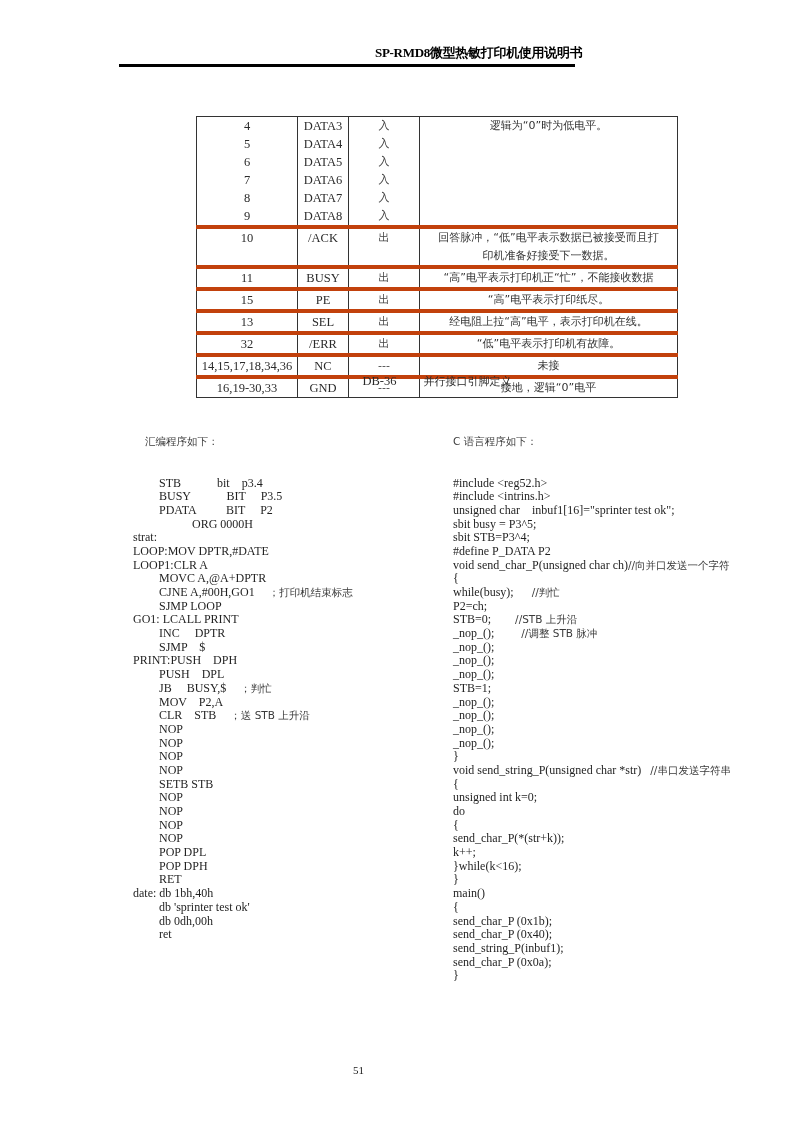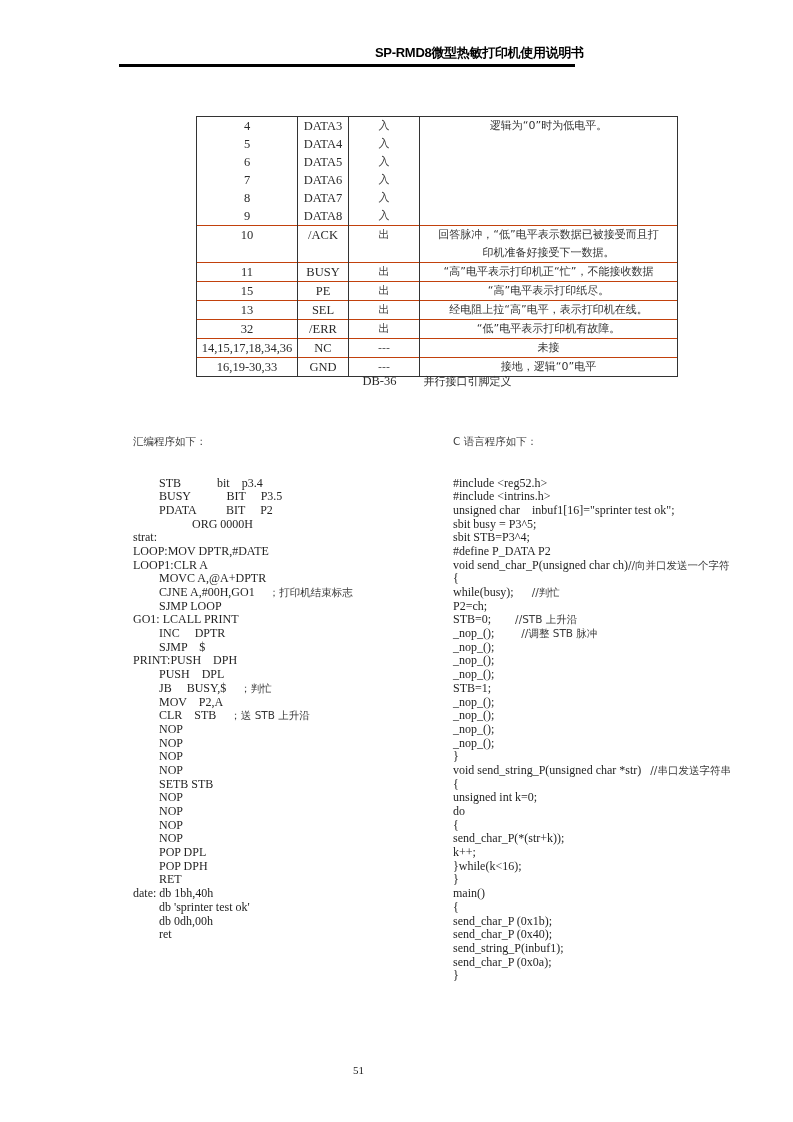--- a/index.html
+++ b/index.html
@@ -2,27 +2,27 @@
 <html><head>
 <meta charset="utf-8">
 <style>
   html, body { margin: 0; padding: 0; background: #ffffff; }
   body { width: 793px; height: 1122px; position: relative; overflow: hidden; color: #1a1a1a; font-family: "Liberation Serif", "DejaVu Serif", serif; }
 
   .header { position: absolute; left: 119px; top: 30px; width: 456px; height: 36px; }
   .brand { position: absolute; left: 0; top: 2px; font-family: "Liberation Sans", "DejaVu Sans", sans-serif; font-weight: bold; font-size: 28px; color: #000; letter-spacing: 0.5px; white-space: nowrap; }
   .brand sup { font-size: 17px; vertical-align: 10px; margin-left: 1px; }
   .brand .cn { font-family: "DejaVu Sans", sans-serif; font-weight: bold; font-size: 25px; letter-spacing: 1px; }
-  .doc-title { position: absolute; left: 256px; top: 14px; font-family: Liberation Sans, sans-serif; font-weight: bold; font-size: 13px; color: #000; white-space: nowrap; letter-spacing: -0.3px; }
+  .doc-title { position: absolute; left: 256px; top: 14px; font-family: Liberation Serif, serif; font-weight: bold; font-size: 13px; color: #000; white-space: nowrap; letter-spacing: -0.3px; }
   .header-rule { position: absolute; left: 119px; top: 64px; width: 456px; height: 3px; background: #000; }
 
   table.pins { position: absolute; left: 196px; top: 116px; width: 482px; border-collapse: collapse; font-size: 12.5px; color: #2b2b2b; }
   table.pins td { border-left: 1px solid #333; border-right: 1px solid #333; text-align: center; padding: 0 4px; height: 18px; line-height: 18px; vertical-align: top; }
   table.pins { border: 1.5px solid #333; }
-  table.pins tr.sep td { border-top: 1px solid #c2410c; }
+  table.pins tr.sep td { border-top: 4px solid #c2410c; }
   table.pins td.c-pin { width: 92px; }
   table.pins td.c-sig { width: 42px; text-align: center; }
   table.pins td.c-dir { width: 62px; font-family: "DejaVu Sans", sans-serif; font-size: 11px; color: #444; }
   table.pins td.c-desc { font-family: "DejaVu Sans", sans-serif; font-size: 11px; color: #333; }
   .grp-desc { vertical-align: top; }
   .ack-desc { line-height: 18px; }
 
   .caption { position: absolute; left: 196px; top: 374px; width: 482px; text-align: center; font-size: 12.5px; color: #2b2b2b; }
   .caption .cn { font-family: "DejaVu Sans", sans-serif; font-size: 11px; margin-left: 24px; }
 
@@ -118,21 +118,21 @@
       <td class="c-pin">16,19-30,33</td>
       <td class="c-sig">GND</td>
       <td class="c-dir">---</td>
       <td class="c-desc">接地，逻辑“0”电平</td>
     </tr>
   </tbody>
 </table>
 <div class="caption"><span>DB-36 </span><span class="cn">并行接口引脚定义</span></div>
 
 <div class="code asm">
-  <span class="line cn" style="margin-left:0">汇编程序如下：</span>
+  <span class="line cn" style="margin-left:12px">汇编程序如下：</span>
   <div id="asm-lines"><span class="line" style="padding-left: 26px;"><span>STB            bit    p3.4</span></span><span class="line" style="padding-left: 26px;"><span>BUSY            BIT     P3.5</span></span><span class="line" style="padding-left: 26px;"><span>PDATA          BIT     P2</span></span><span class="line" style="padding-left: 59px;"><span>ORG 0000H</span></span><span class="line"><span>strat:</span></span><span class="line"><span>LOOP:MOV DPTR,#DATE</span></span><span class="line"><span>LOOP1:CLR A</span></span><span class="line" style="padding-left: 26px;"><span>MOVC A,@A+DPTR</span></span><span class="line" style="padding-left: 26px;"><span>CJNE A,#00H,GO1</span><span class="cn" style="margin-left: 14px;">；打印机结束标志</span></span><span class="line" style="padding-left: 26px;"><span>SJMP LOOP</span></span><span class="line"><span>GO1: LCALL PRINT</span></span><span class="line" style="padding-left: 26px;"><span>INC     DPTR</span></span><span class="line" style="padding-left: 26px;"><span>SJMP    $</span></span><span class="line"><span>PRINT:PUSH    DPH</span></span><span class="line" style="padding-left: 26px;"><span>PUSH    DPL</span></span><span class="line" style="padding-left: 26px;"><span>JB     BUSY,$</span><span class="cn" style="margin-left: 14px;">；判忙</span></span><span class="line" style="padding-left: 26px;"><span>MOV    P2,A</span></span><span class="line" style="padding-left: 26px;"><span>CLR    STB</span><span class="cn" style="margin-left: 14px;">；送 STB 上升沿</span></span><span class="line" style="padding-left: 26px;"><span>NOP</span></span><span class="line" style="padding-left: 26px;"><span>NOP</span></span><span class="line" style="padding-left: 26px;"><span>NOP</span></span><span class="line" style="padding-left: 26px;"><span>NOP</span></span><span class="line" style="padding-left: 26px;"><span>SETB STB</span></span><span class="line" style="padding-left: 26px;"><span>NOP</span></span><span class="line" style="padding-left: 26px;"><span>NOP</span></span><span class="line" style="padding-left: 26px;"><span>NOP</span></span><span class="line" style="padding-left: 26px;"><span>NOP</span></span><span class="line" style="padding-left: 26px;"><span>POP DPL</span></span><span class="line" style="padding-left: 26px;"><span>POP DPH</span></span><span class="line" style="padding-left: 26px;"><span>RET</span></span><span class="line"><span>date: db 1bh,40h</span></span><span class="line" style="padding-left: 26px;"><span>db 'sprinter test ok'</span></span><span class="line" style="padding-left: 26px;"><span>db 0dh,00h</span></span><span class="line" style="padding-left: 26px;"><span>ret</span></span></div>
 </div>
 
 <div class="code cprog">
   <span class="line cn">C 语言程序如下：</span>
   <div id="c-lines"><span class="line"><span>#include &lt;reg52.h&gt;</span></span><span class="line"><span>#include &lt;intrins.h&gt;</span></span><span class="line"><span>unsigned char    inbuf1[16]="sprinter test ok";</span></span><span class="line"><span>sbit busy = P3^5;</span></span><span class="line"><span>sbit STB=P3^4;</span></span><span class="line"><span>#define P_DATA P2</span></span><span class="line"><span>void send_char_P(unsigned char ch)</span><span class="cn">//向并口发送一个字符</span></span><span class="line"><span>{</span></span><span class="line"><span>while(busy);      </span><span class="cn">//判忙</span></span><span class="line"><span>P2=ch;</span></span><span class="line"><span>STB=0;        </span><span class="cn">//STB 上升沿</span></span><span class="line"><span>_nop_();         </span><span class="cn">//调整 STB 脉冲</span></span><span class="line"><span>_nop_();</span></span><span class="line"><span>_nop_();</span></span><span class="line"><span>_nop_();</span></span><span class="line"><span>STB=1;</span></span><span class="line"><span>_nop_();</span></span><span class="line"><span>_nop_();</span></span><span class="line"><span>_nop_();</span></span><span class="line"><span>_nop_();</span></span><span class="line"><span>}</span></span><span class="line"><span>void send_string_P(unsigned char *str)   </span><span class="cn">//串口发送字符串</span></span><span class="line"><span>{</span></span><span class="line"><span>unsigned int k=0;</span></span><span class="line"><span>do</span></span><span class="line"><span>{</span></span><span class="line"><span>send_char_P(*(str+k));</span></span><span class="line"><span>k++;</span></span><span class="line"><span>}while(k&lt;16);</span></span><span class="line"><span>}</span></span><span class="line"><span>main()</span></span><span class="line"><span>{</span></span><span class="line"><span>send_char_P (0x1b);</span></span><span class="line"><span>send_char_P (0x40);</span></span><span class="line"><span>send_string_P(inbuf1);</span></span><span class="line"><span>send_char_P (0x0a);</span></span><span class="line"><span>}</span></span></div>
 </div>
 
 <div class="page-num">51</div>
 

